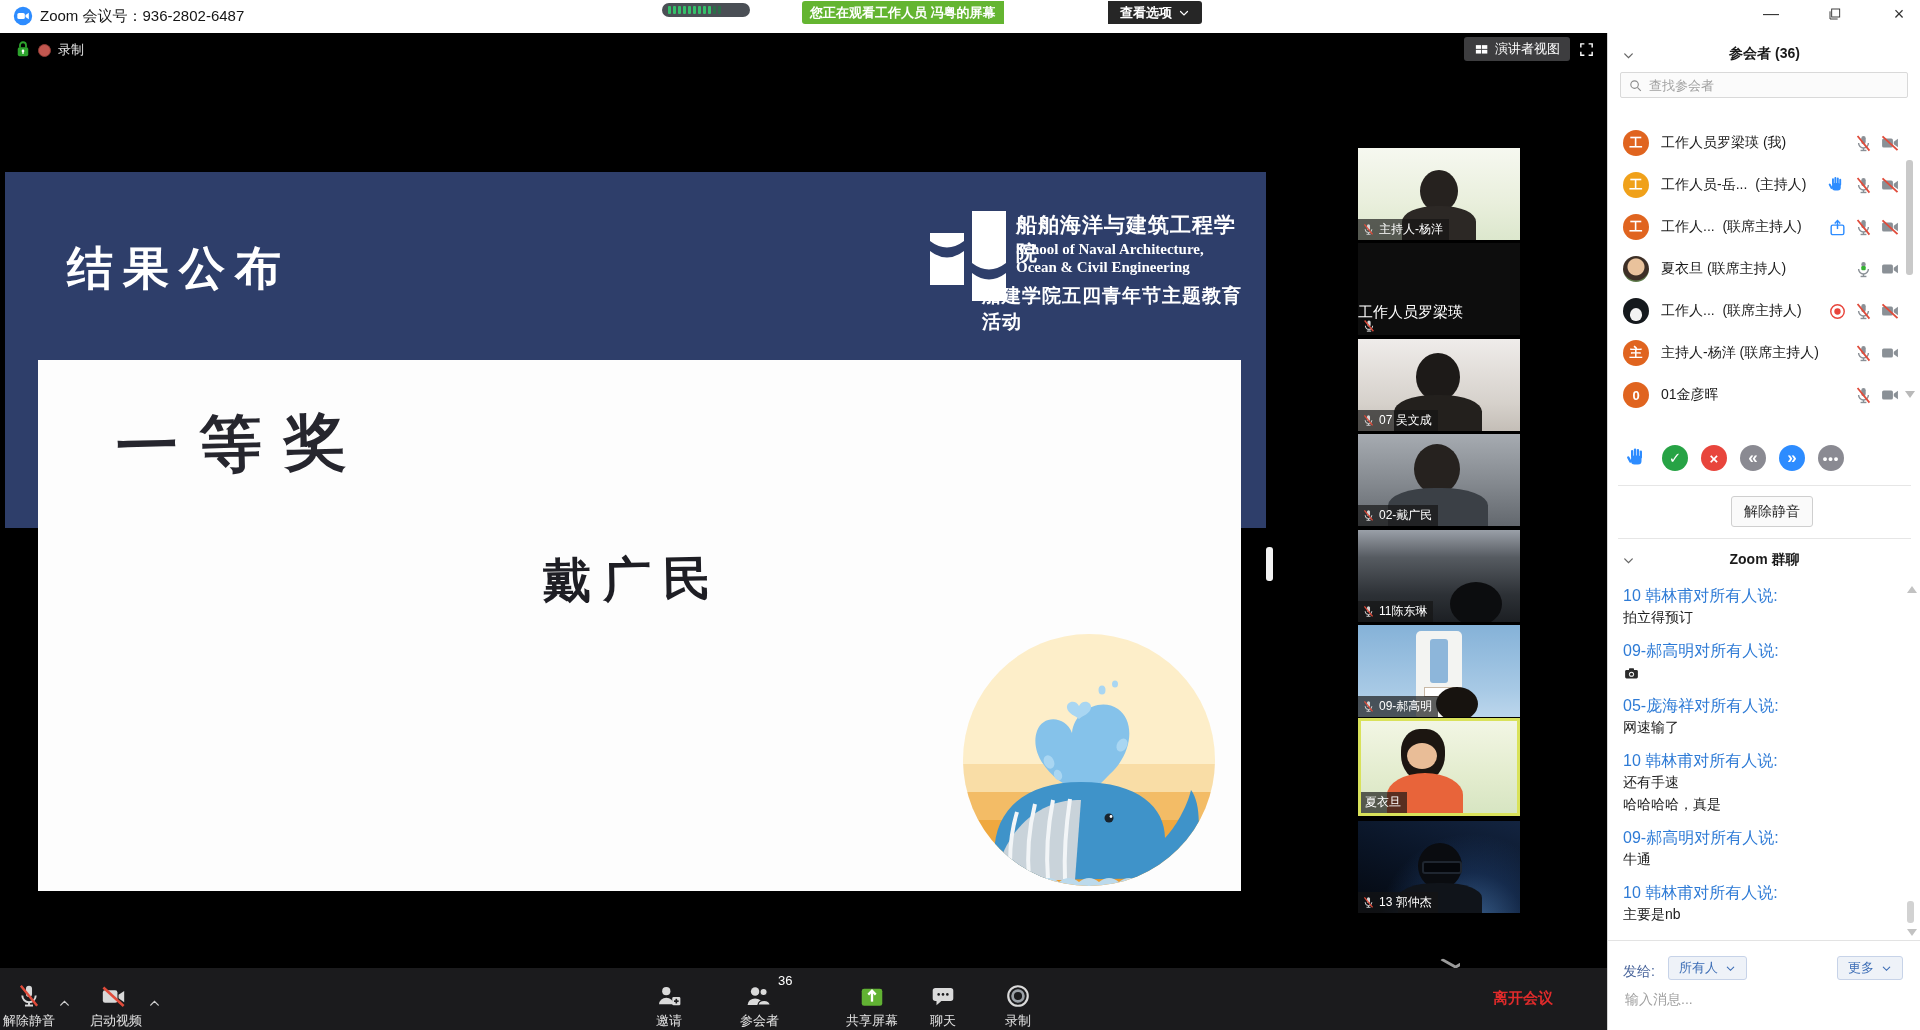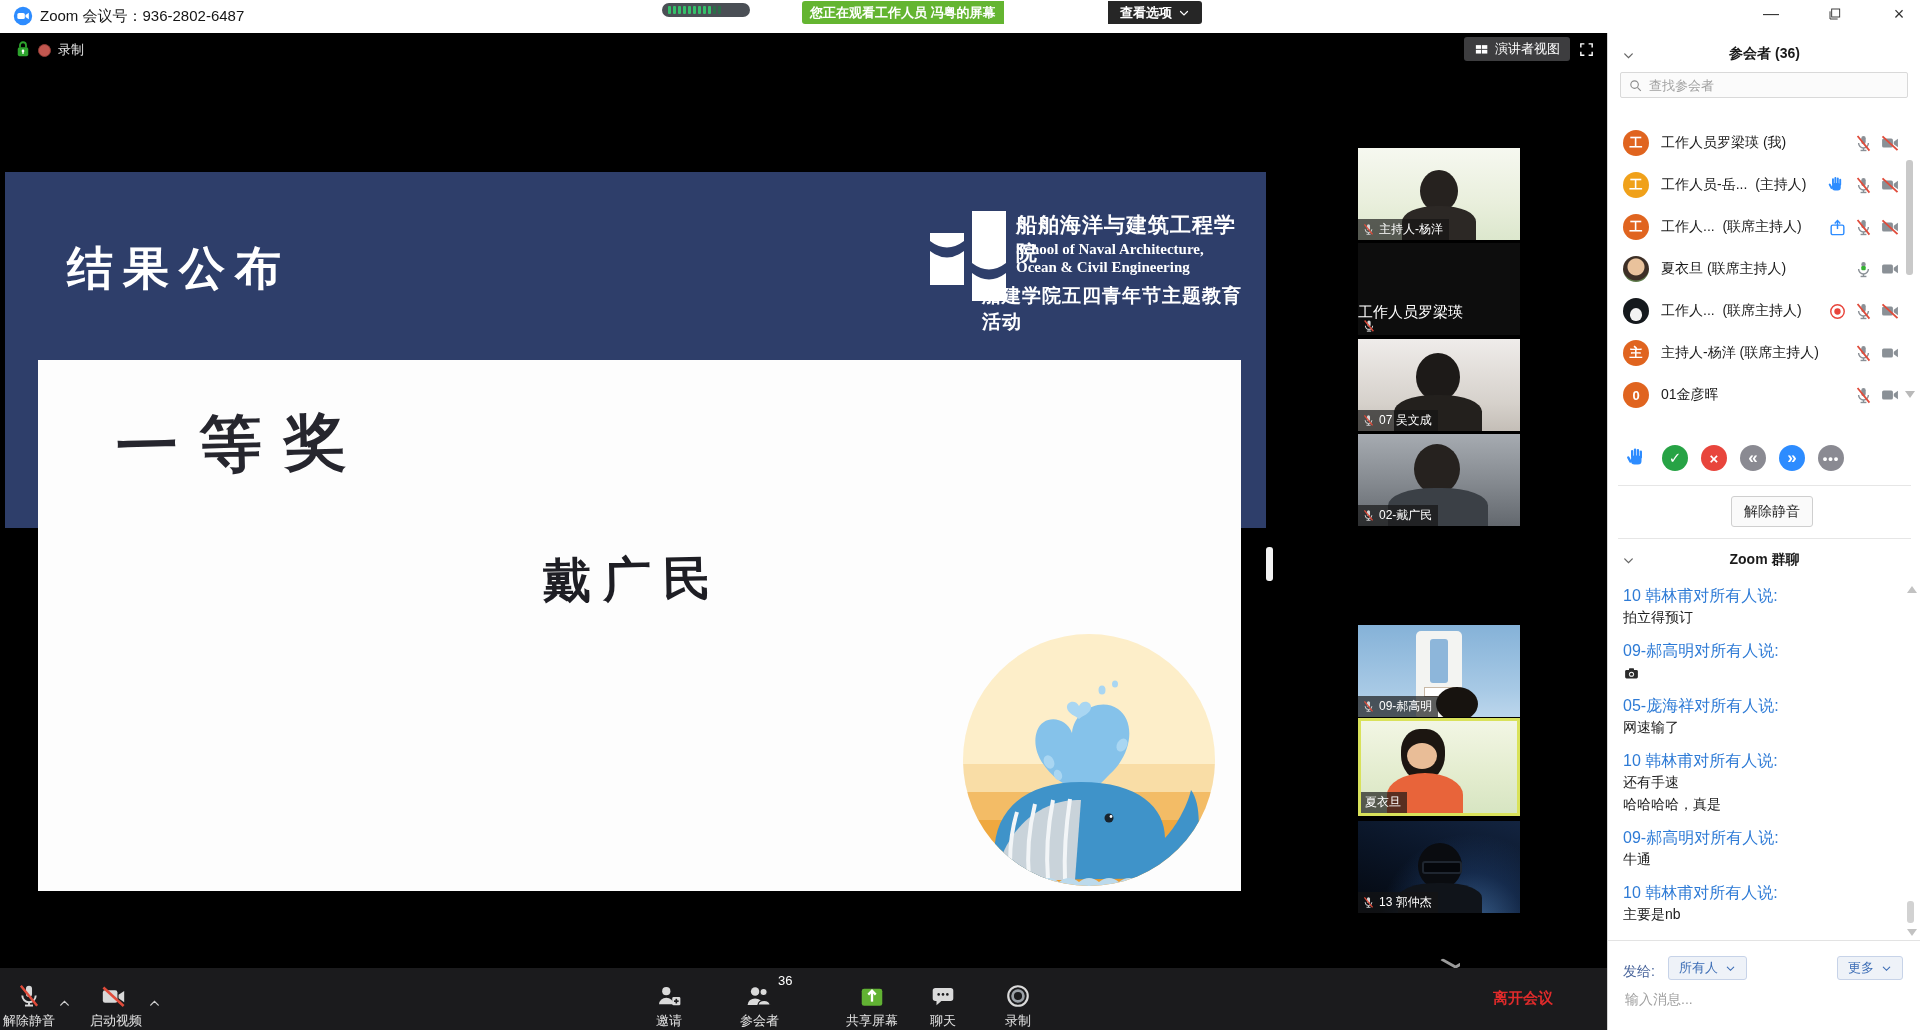--- a/index.html
+++ b/index.html
@@ -384,20 +384,29 @@
     <div class="vtile bg4" style="top:401px">
       <div class="head" style="left:56px;top:10px;width:46px;height:50px;background:#26221f;"></div>
       <div class="torso" style="left:30px;top:54px;width:100px;height:38px;background:#3b4046;"></div>
       <div class="vlabel">
           <svg class="ic" width="13" height="13" style="color:#d6d6d6">
             <use href="#i-mic-off"></use>
           </svg>
           <span>02-戴广民</span>
         </div>
     </div>
+    <div class="vtile bg5" style="top:497px">
+      <div class="head" style="left:92px;top:52px;width:52px;height:44px;background:#0c0d0f;"></div>
+      <div class="vlabel">
+          <svg class="ic" width="13" height="13" style="color:#d6d6d6">
+            <use href="#i-mic-off"></use>
+          </svg>
+          <span>11陈东琳</span>
+        </div>
+    </div>
     <div class="vtile bg6" style="top:592px">
       <div id="tower">
         <div id="tower-gate"></div>
         <div id="tower-sign"></div>
       </div>
       <div class="head" style="left:78px;top:62px;width:42px;height:34px;background:#17130f;"></div>
       <div class="vlabel">
           <svg class="ic" width="13" height="13" style="color:#d6d6d6">
             <use href="#i-mic-off"></use>
           </svg>

